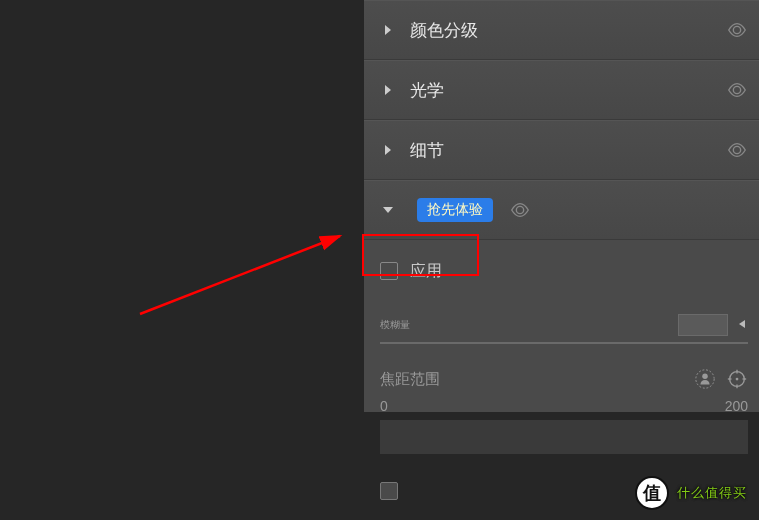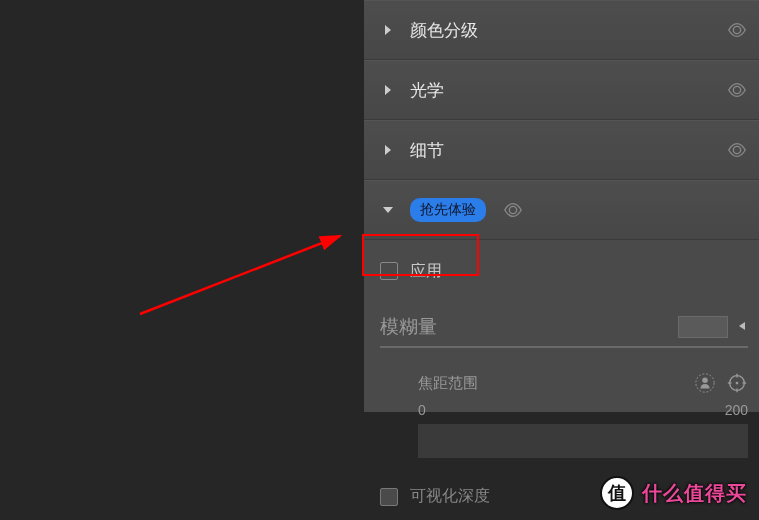--- a/index.html
+++ b/index.html
@@ -34,25 +34,26 @@
       margin-right: 14px;
       color: #ddd;
     }
     .panel-title {
       color: #e8e8e8;
       font-size: 17px;
       flex: 1;
     }
     .badge {
       background: #2b7de9;
-      color: #0f172a;
+      color: #fef9c3;
       font-size: 14px;
       padding: 3px 10px;
-      border-radius: 10px;
+      border-radius: 4px;
       margin-right: 16px;
+      margin-left: 7px;
     }
     .eye-icon {
       color: #888;
       display: inline-flex; align-items: center;
     }
     .panel-body {
       padding: 14px 20px 0 16px;
     }
     .apply-row {
       display: flex; align-items: center;
@@ -76,40 +77,40 @@
     }
     .slider-section {
       margin-top: 26px;
     }
     .slider-row {
       display: flex; align-items: center;
       margin-bottom: 6px;
     }
     .slider-label {
       color: #999;
-      font-size: 19px;
+      font-size: 10px;
       flex: 1;
     }
     .num-field {
       width: 50px; height: 22px;
       background: #5a5a5a;
       border: 1px solid #6a6a6a;
       margin-right: 8px;
     }
     .tri-btn {
       color: #bbb;
       font-size: 14px;
     }
     .slider-track {
       height: 2px;
       background: #6a6a6a;
       margin-top: 4px;
       position: relative;
     }
-    .range-section { margin-top: 24px; margin-left: 38px; }
+    .range-section { margin-top: 24px; }
     .range-header {
       display: flex; align-items: center;
       margin-bottom: 8px;
     }
     .range-label { color: #999; font-size: 15px; flex: 1; }
     .icon-btn {
       color: #999;
       margin-left: 10px;
       display: inline-flex;
     }
@@ -140,21 +141,21 @@
       gap: 8px;
     }
     .wm-circle {
       width: 34px; height: 34px; border-radius: 50%;
       background: #fff;
       display: flex; align-items: center; justify-content: center;
       font-size: 18px; font-weight: bold;
       color: #111; border: 2px solid #111;
     }
     .wm-text {
-      color: #ec4899; font-size: 20px; font-weight: bold;
+      color: #84cc16; font-size: 13px; font-weight: normal;
       text-shadow: 0 0 3px #000, 0 0 3px #000;
       letter-spacing: 1px;
     }
   </style>
 </head>
 <body>
 
 <div class="left-pane"></div>
 
 <div class="right-pane">
@@ -258,21 +259,20 @@
       </div>
       <div class="range-vals">
         <span>0</span>
         <span>200</span>
       </div>
       <div class="range-bar"></div>
     </div>
 
     <div class="viz-row">
       <span class="checkbox"></span>
-      <span class="apply-label">可视化深度</span>
     </div>
 
   </div>
 </div>
 
 <div class="red-box" style="left:362px; top:234px; width:117px; height:42px;"></div>
 
 <svg class="arrow-annotation" style="left:130px; top:224px;" width="230" height="100">
   <defs>
     <marker id="ah" markerWidth="10" markerHeight="10" refX="8" refY="3" orient="auto">

